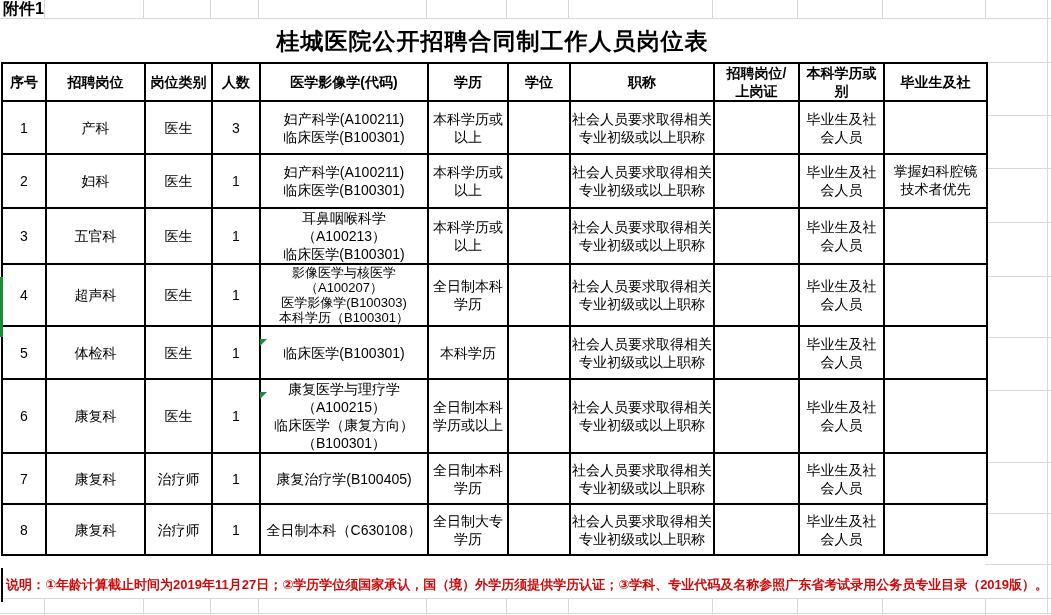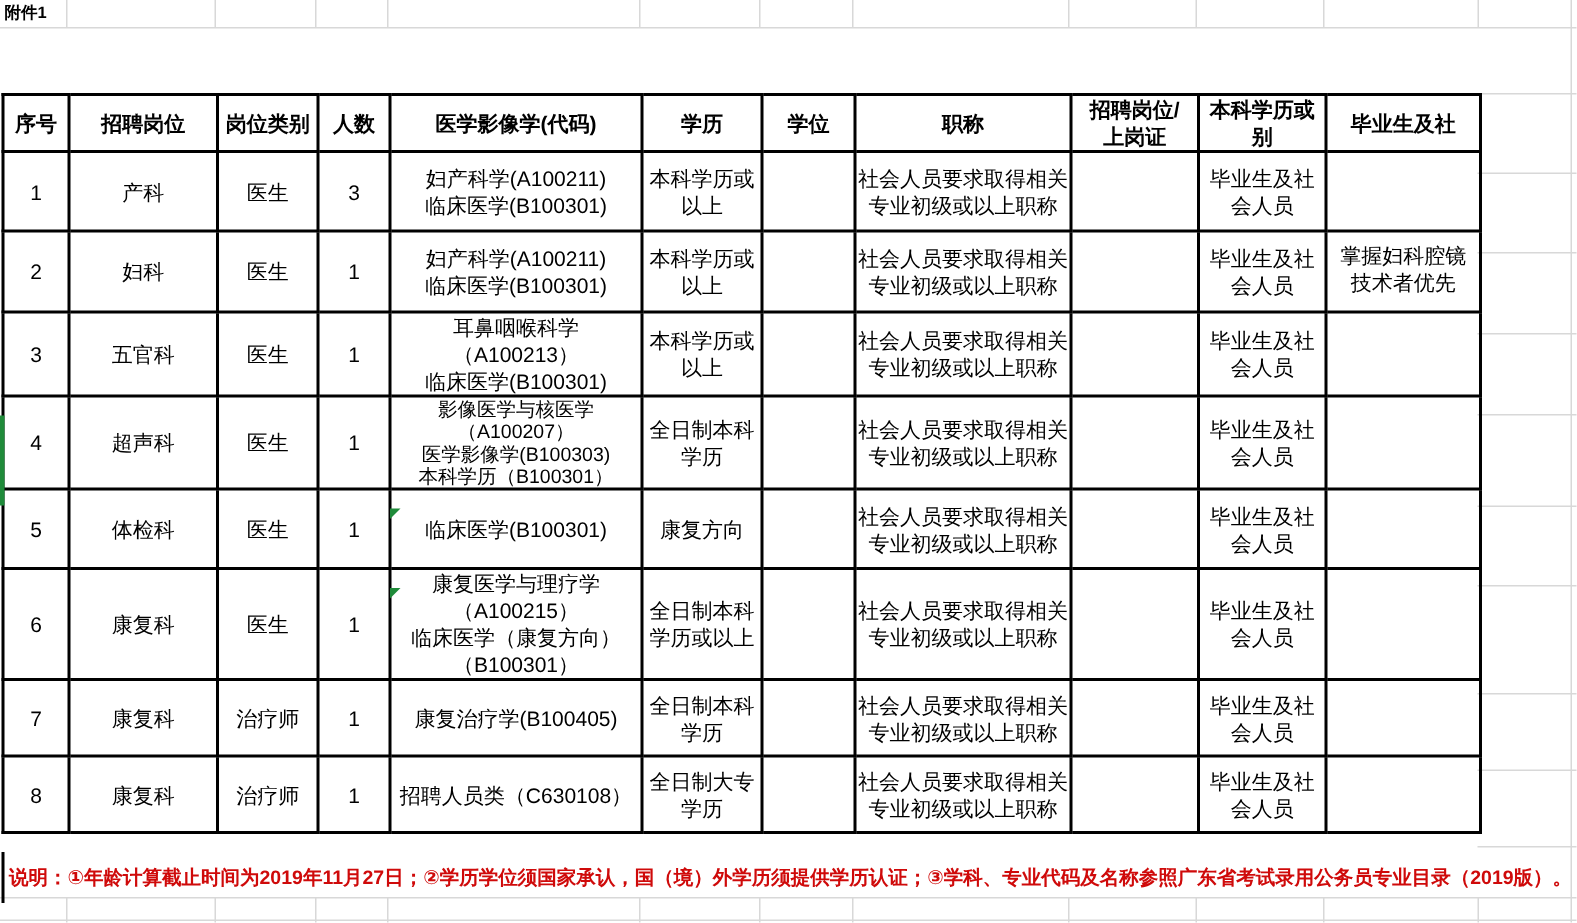--- a/index.html
+++ b/index.html
@@ -13,21 +13,21 @@
   }
   .sheet{position:absolute;left:0;top:0;width:1051px;height:615px;}
 
   
   .gl{position:absolute;background:#d8d8d8;}
   .gl.h{height:1px;}
   .gl.v{width:1px;}
 
   .attach{
     position:absolute;left:3px;top:1px;
-    font-size:11px;font-weight:bold;line-height:16px;
+    font-size:16px;font-weight:bold;line-height:16px;
   }
   .title{
     position:absolute;left:0;top:18px;width:985px;height:44px;
     line-height:46px;text-align:center;
     font-size:23px;font-weight:bold;letter-spacing:1px;
   }
 
   table.job{
     position:absolute;left:1px;top:62px;
     border-collapse:collapse;table-layout:fixed;
@@ -106,20 +106,21 @@
   <div class="gl v" style="left:426px;top:598px;height:17px;"></div>
   <div class="gl v" style="left:506px;top:598px;height:17px;"></div>
   <div class="gl v" style="left:568px;top:598px;height:17px;"></div>
   <div class="gl v" style="left:712px;top:598px;height:17px;"></div>
   <div class="gl v" style="left:797px;top:598px;height:17px;"></div>
   <div class="gl v" style="left:882px;top:598px;height:17px;"></div>
   <div class="gl v" style="left:985px;top:598px;height:17px;"></div>
 
   <div class="attach">附件1</div>
 
+  <div class="title">桂城医院公开招聘合同制工作人员岗位表</div>
 
   <table class="job">
     <colgroup>
       <col style="width:44px">
         <col style="width:99px">
         <col style="width:67px">
       <col style="width:48px">
         <col style="width:168px">
         <col style="width:80px">
       <col style="width:62px">
@@ -215,21 +216,21 @@
       <td>毕业生及社
 会人员</td>
       <td></td>
     </tr>
     <tr style="height:53px">
       <td>5</td>
       <td>体检科</td>
       <td>医生</td>
       <td>1</td>
       <td>临床医学(B100301)</td>
-      <td>康复方向</td>
+      <td>本科学历</td>
       <td></td>
       <td>社会人员要求取得相关
 专业初级或以上职称</td>
       <td></td>
       <td>毕业生及社
 会人员</td>
       <td></td>
     </tr>
     <tr style="height:72px">
       <td>6</td>
@@ -264,21 +265,21 @@
       <td></td>
       <td>毕业生及社
 会人员</td>
       <td></td>
     </tr>
     <tr style="height:51px">
       <td>8</td>
       <td>康复科</td>
       <td>治疗师</td>
       <td>1</td>
-      <td>招聘人员类（C630108）</td>
+      <td>全日制本科（C630108）</td>
       <td>全日制大专
 学历</td>
       <td></td>
       <td>社会人员要求取得相关
 专业初级或以上职称</td>
       <td></td>
       <td>毕业生及社
 会人员</td>
       <td></td>
     </tr>

